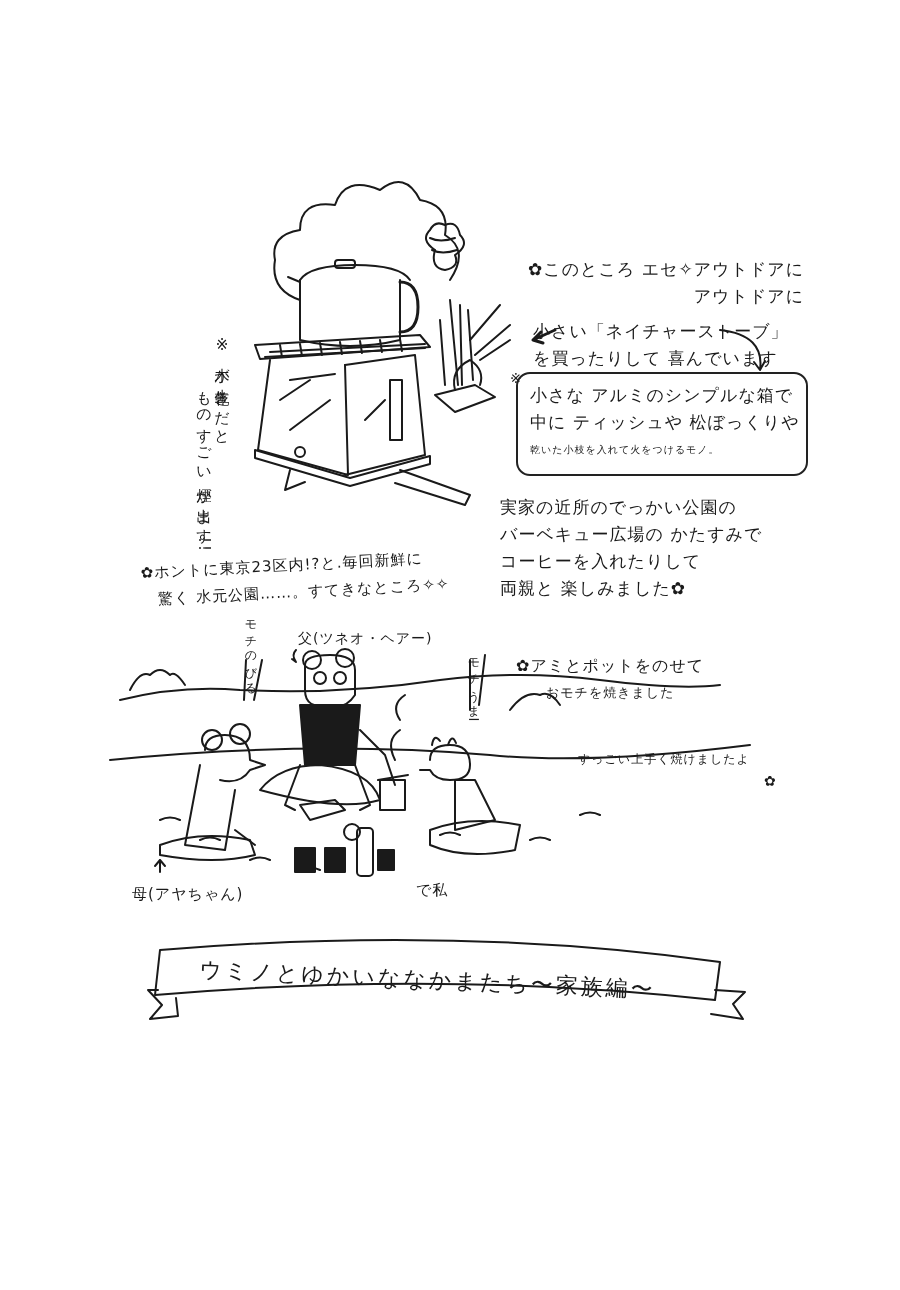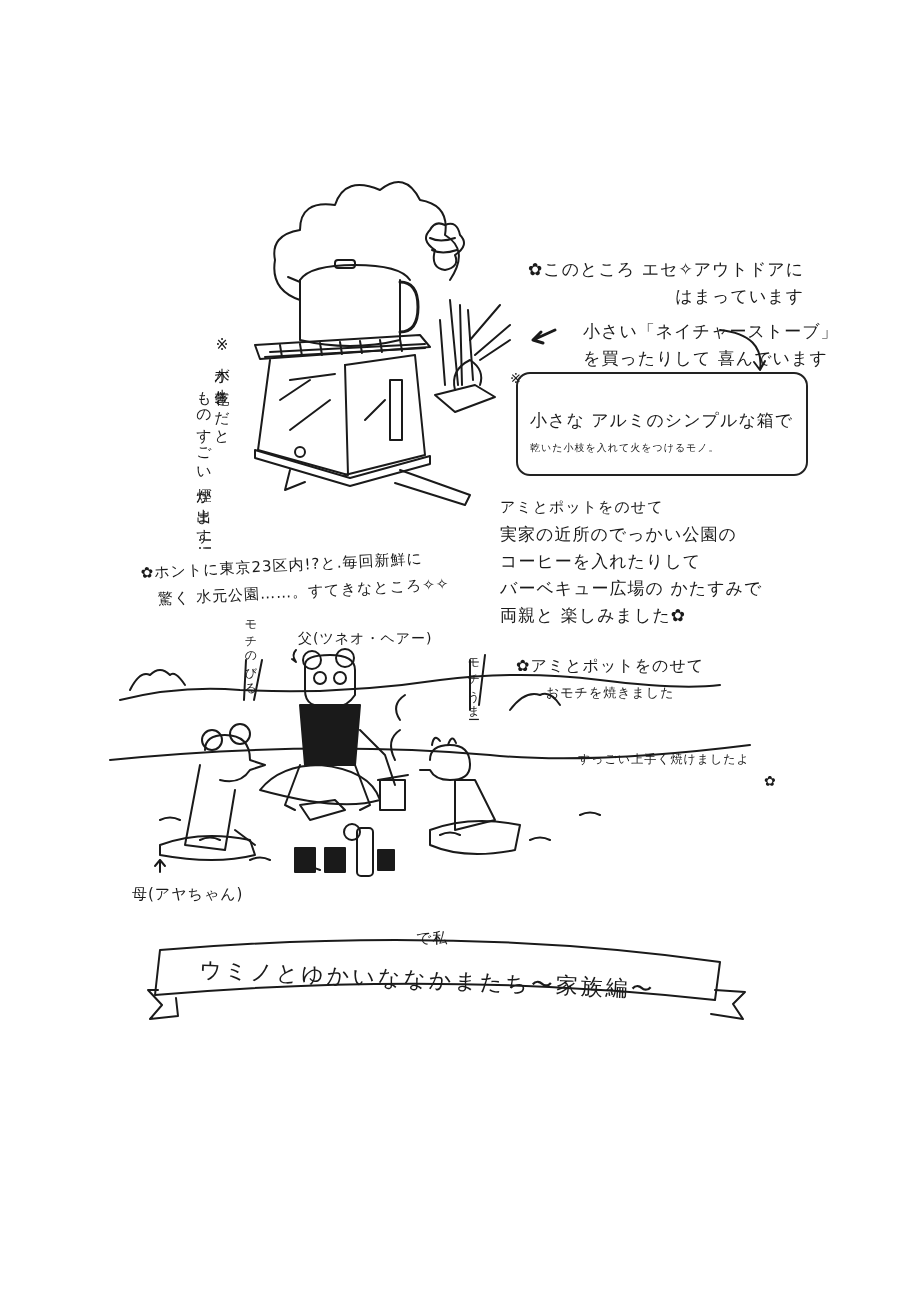--- a/index.html
+++ b/index.html
@@ -121,59 +121,59 @@
 
   <g>
     <path d="M160 950 q300 -25 560 12 l-5 38 q-270 -30 -560 -5 z" fill="#ffffff"></path>
     <path d="M158 990 l-10 0 l14 15 l-12 14 l28 -3 l-2 -18"></path>
     <path d="M715 990 l30 2 l-12 12 l10 15 l-32 -5"></path>
   </g>
 </svg>
 
 <div class="txt" style="left:528px;top:256px;text-align:right;">
   <div>✿このところ エセ✧アウトドアに</div>
-  <div style="padding-left:20px;">はまっています</div>
+  <div style="padding-left:20px;">アウトドアに</div>
 </div>
 
-<div class="txt" style="left:583px;top:318px;">
+<div class="txt" style="left:533px;top:318px;">
   <div>小さい「ネイチャーストーブ」</div>
   <div>を買ったりして 喜んでいます</div>
 </div>
 
 <div class="txt small" style="left:510px;top:368px;">※</div>
 <div class="box" style="left:516px;top:372px;width:288px;height:100px;">
-  <div class="txt" style="left:12px;top:8px;position:absolute;margin-top:25px;">
+  <div class="txt" style="left:12px;top:8px;position:absolute;">
     <div>小さな アルミのシンプルな箱で</div>
+    <div>中に ティッシュや 松ぼっくりや</div>
     <div style="font-size:10px;">乾いた小枝を入れて火をつけるモノ。</div>
   </div>
 </div>
 
 <div class="vert" style="left:212px;top:336px;">※木が生乾きだと</div>
 <div class="vert" style="left:194px;top:380px;">ものすごい煙が出ます!!</div>
 
 <div class="txt" style="left:500px;top:494px;line-height:27px;">
-  <div style="font-size:15px;">アミとポットをのせて</div>
   <div>実家の近所のでっかい公園の</div>
+  <div>バーベキュー広場の かたすみで</div>
   <div>コーヒーを入れたりして</div>
-  <div>バーベキュー広場の かたすみで</div>
   <div>両親と 楽しみました✿</div>
 </div>
 
 <div class="txt" style="left:140px;top:560px;transform:rotate(-3deg);transform-origin:left top;">
   <div style="font-size:15px;">✿ホントに東京23区内!?と.毎回新鮮に</div>
   <div style="padding-left:16px;font-size:15px;">驚く 水元公園……。すてきなところ✧✧</div>
 </div>
 
 <div class="vert" style="left:241px;top:612px;font-size:12px;">モチのびる</div>
 <div class="txt small" style="left:298px;top:628px;">父(ツネオ・ヘアー)</div>
 <div class="vert" style="left:464px;top:650px;font-size:12px;">モチうまー</div>
 
 <div class="txt" style="left:516px;top:652px;">
   <div style="font-size:16px;">✿アミとポットをのせて</div>
   <div style="padding-left:30px;font-size:13px;">おモチを焼きました</div>
   <div style="padding-left:62px;font-size:12px;margin-top:40px;">すっごい上手く焼けましたよ</div>
   <div style="padding-left:248px;font-size:14px;line-height:16px;">✿</div>
 </div>
 
 <div class="txt small" style="left:132px;top:884px;font-size:15px;">母(アヤちゃん)</div>
-<div class="txt small" style="left:416px;top:928px;font-size:15px;">で私</div>
+<div class="txt small" style="left:416px;top:880px;font-size:15px;">で私</div>
 
 <div class="banner-text" style="left:200px;top:955px;transform:rotate(2.5deg);transform-origin:left top;">ウミノとゆかいななかまたち〜家族編〜</div>
 
 </body></html>

